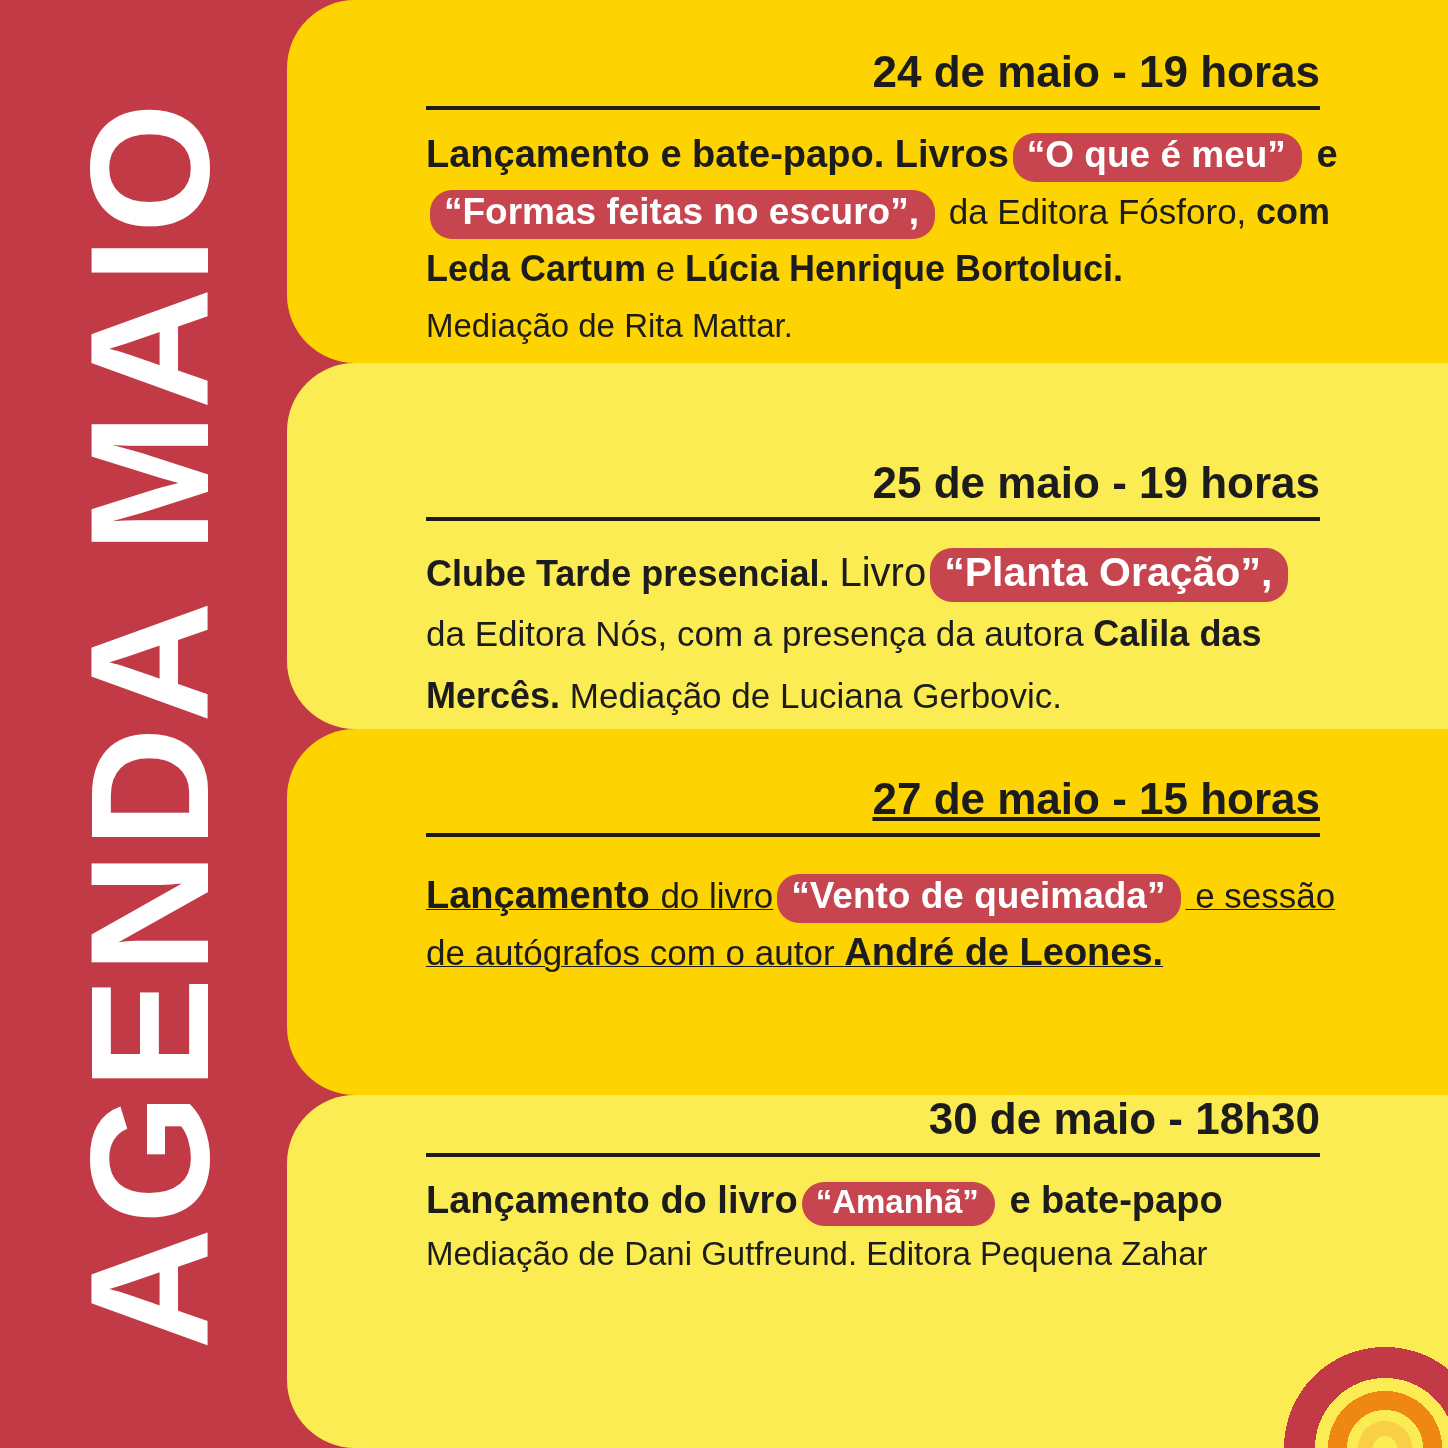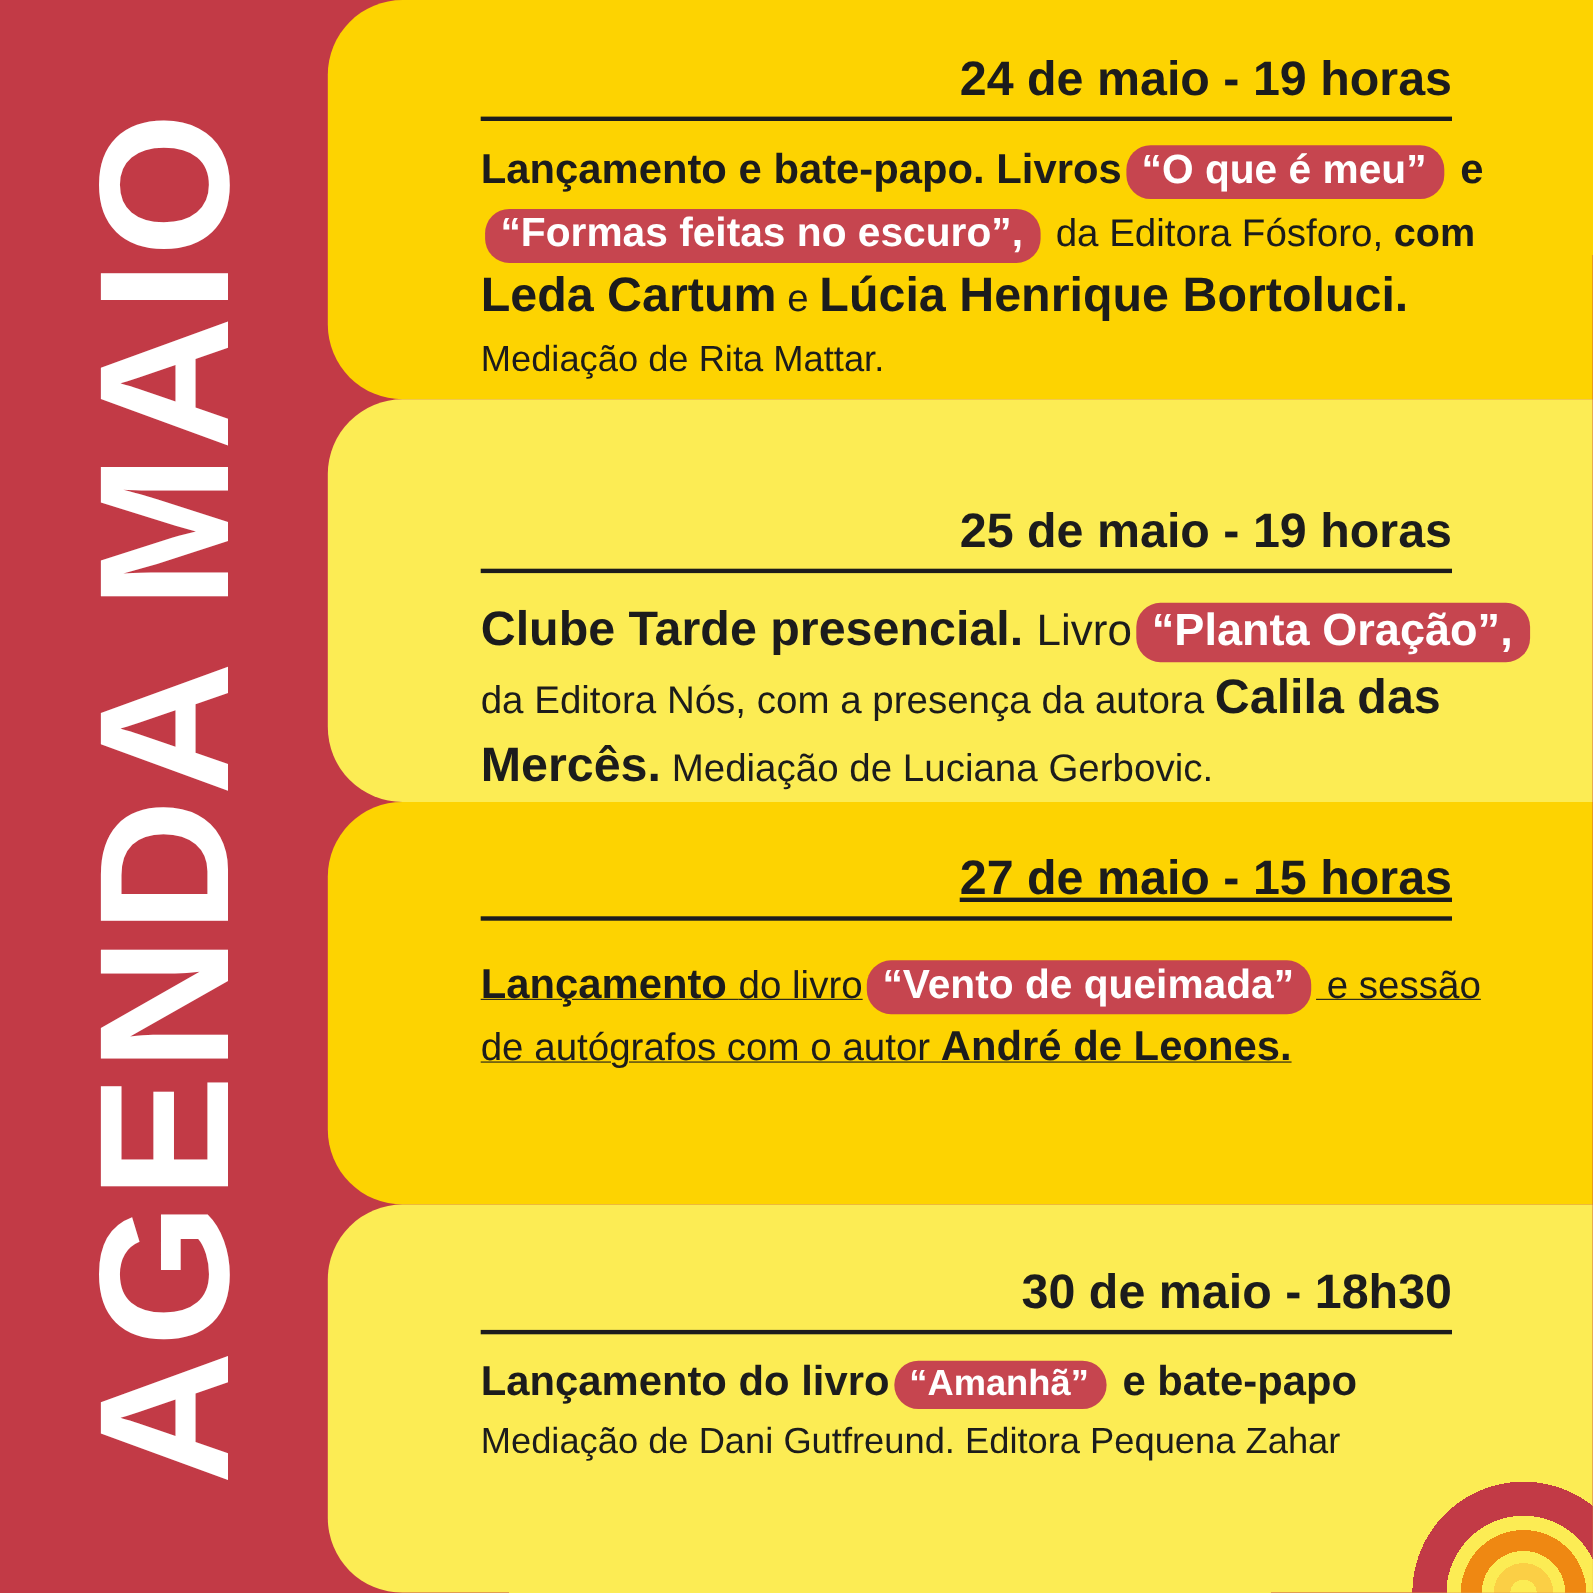--- a/index.html
+++ b/index.html
@@ -28,32 +28,32 @@
     white-space:nowrap;
     font-size:168px;
     font-weight:700;
     letter-spacing:4px;
     color:var(--white);
     z-index:3;
   }
   
   .card{
     position:absolute;
-    left:298px;right:0;
+    left:287px;right:0;
     border-radius:68px 0 0 68px;
     padding-left:139px;
     padding-right:128px;
     z-index:1;
   }
   .tone-gold{background:var(--gold);}
   .tone-lemon{background:var(--lemon);}
   .card-1{top:0;height:363px;padding-top:48px;}
   .card-2{top:363px;height:366px;padding-top:96px;}
   .card-3{top:729px;height:366px;padding-top:46px;text-decoration:underline;}
-  .card-4{top:1095px;height:353px;padding-top:56px;}
+  .card-4{top:1095px;height:353px;}
 
   .event-date{
     display:block;
     text-align:right;
     font-size:44px;
     font-weight:700;
     line-height:1.1;
     letter-spacing:0px;
   }
   .rule{
@@ -69,21 +69,21 @@
   .line{
     white-space:nowrap;
     height:57px;
     line-height:57px;
   }
   .card-2 .line{height:62px;line-height:62px;}
   .card-4 .line{height:54px;line-height:54px;}
 
   
   .b    {font-weight:700;font-size:38px;}
-  .b-lg {font-weight:700;font-size:44px;}
+  .b-lg {font-weight:700;font-size:36px;}
   .b-sm {font-weight:700;font-size:36px;}
   .b-xs {font-weight:700;font-size:33px;}
   .r    {font-weight:400;font-size:35px;}
   .r-lg {font-weight:400;font-size:40px;}
   .r-sm {font-weight:400;font-size:33px;text-align:right;}
   .pill,.pill-lg,.pill-sm{
     display:inline-block;
     background:var(--pill);
     color:var(--white);
     font-weight:700;

